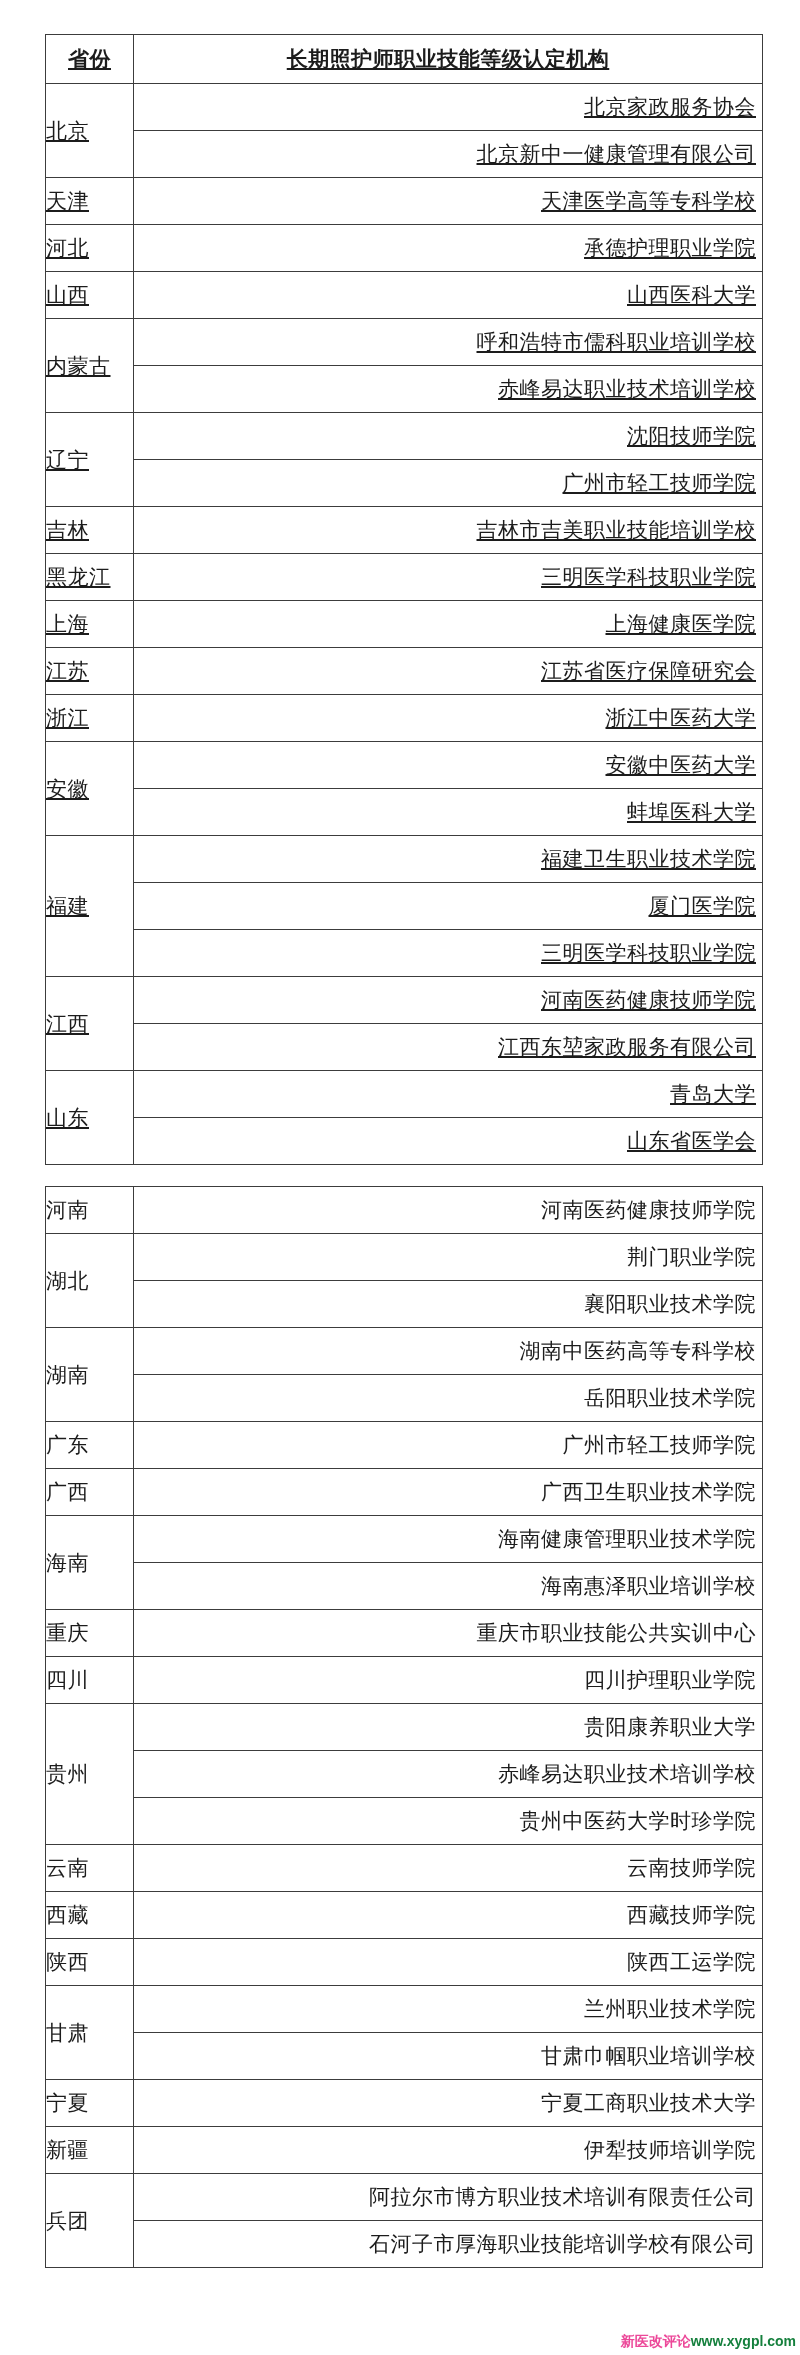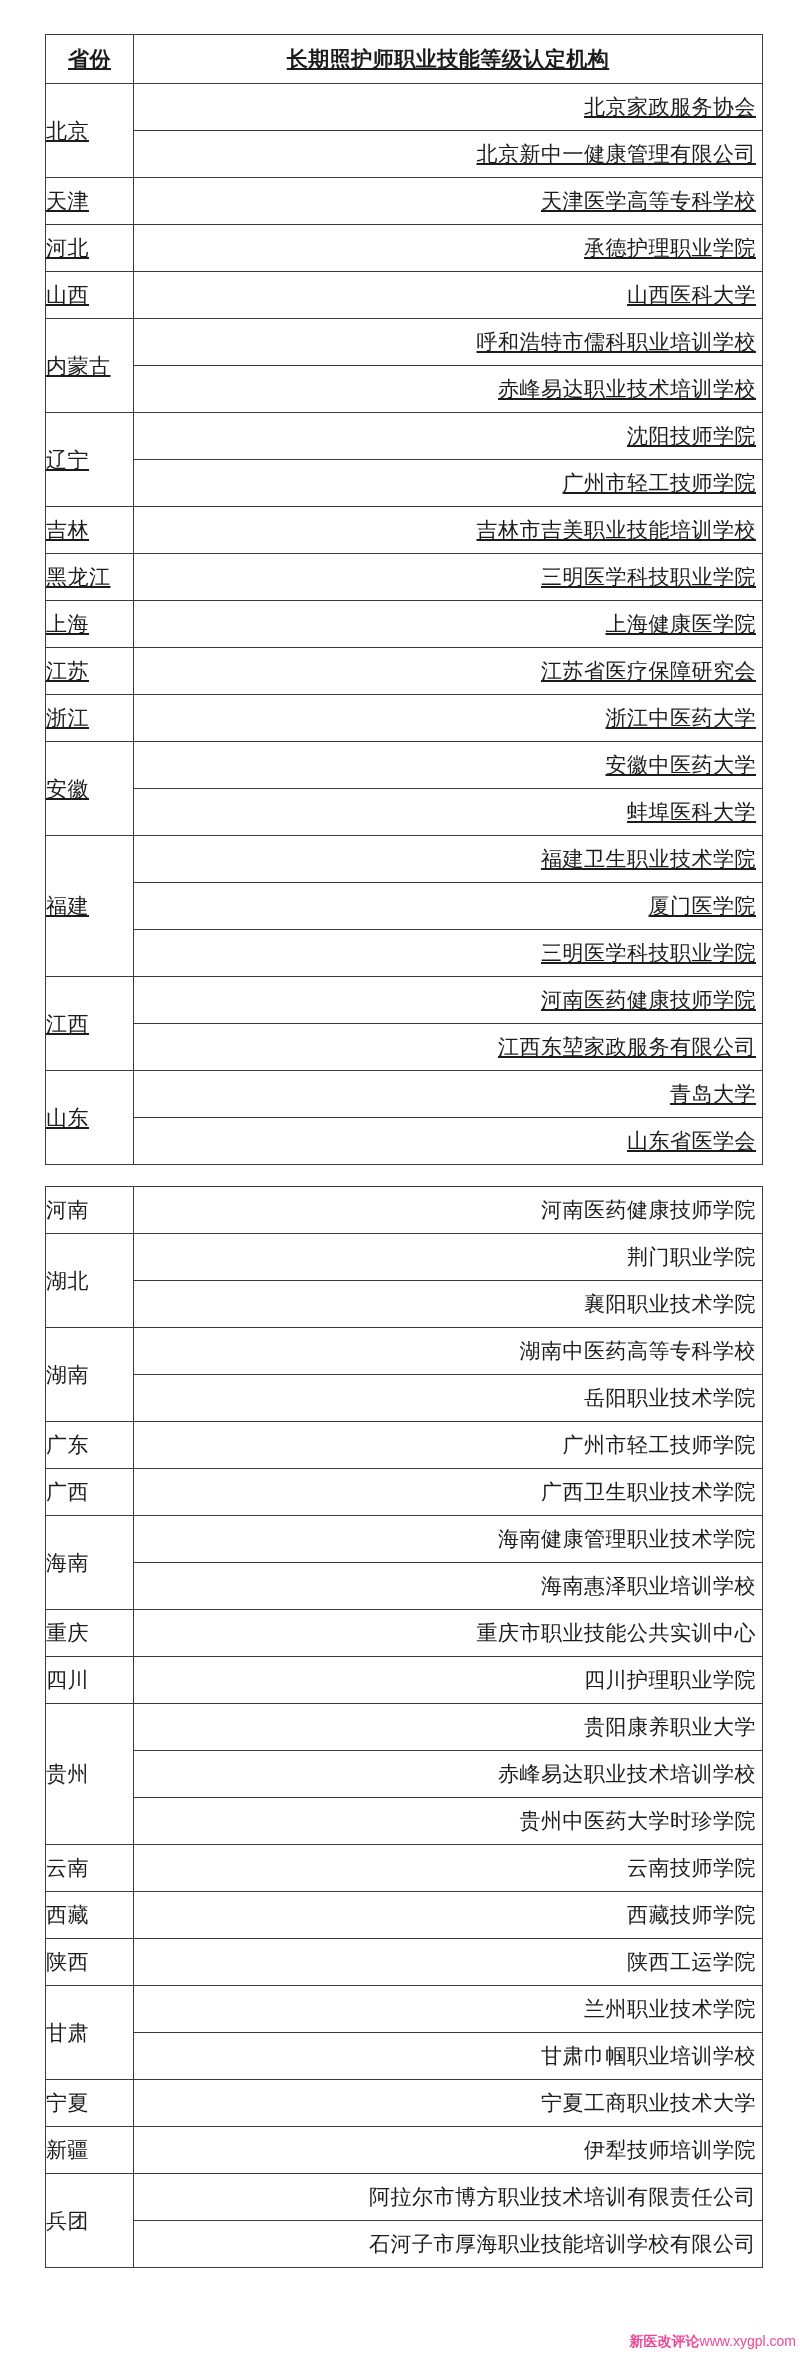--- a/index.html
+++ b/index.html
@@ -61,22 +61,22 @@
     font-size: 14px;
     line-height: 18px;
     white-space: nowrap;
     font-family: "Liberation Sans", "DejaVu Sans", sans-serif;
   }
   .watermark .wm-site {
     font-weight: bold;
     color: #ec4899;
   }
   .watermark .wm-url {
-    font-weight: normal;
-    color: #ec4899;
+    font-weight: bold;
+    color: #15803d;
   }
 </style>
 </head>
 <body>
 
 <div class="page">
 
   <table class="cert-table first">
     <colgroup>
         <col class="col-prov">

